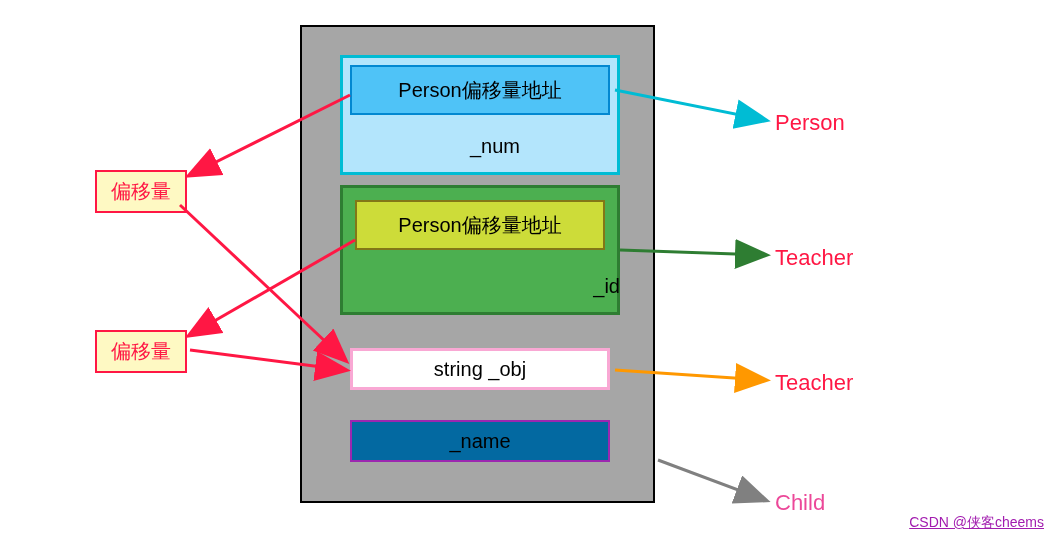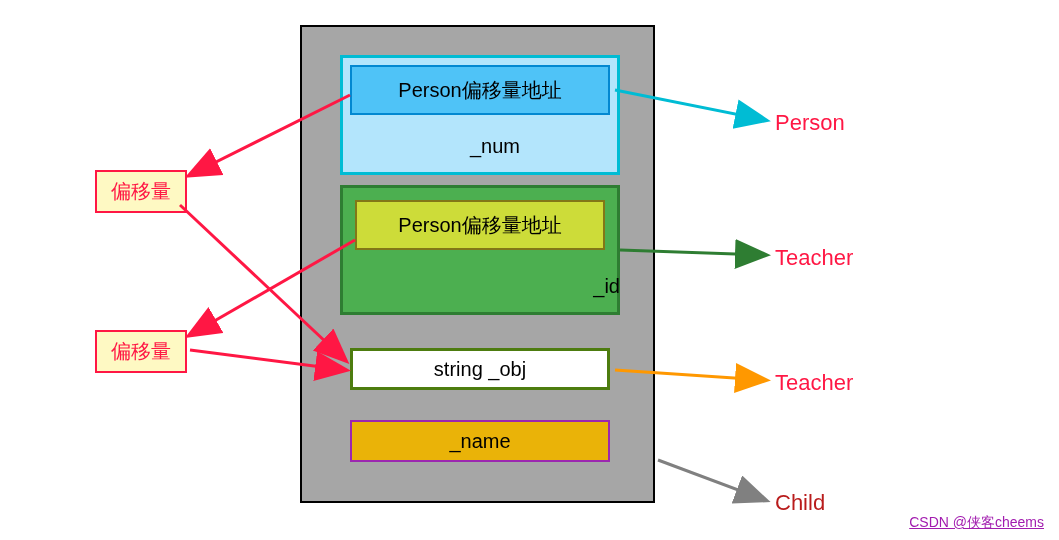--- a/index.html
+++ b/index.html
@@ -80,53 +80,53 @@
       text-align: right;
       font-size: 20px;
     }
     .string-obj {
       position: absolute;
       left: 350px;
       top: 348px;
       width: 260px;
       height: 42px;
       background: #ffffff;
-      border: 3px solid #4d7c0f;
+      border: 3px solid #f9a8d4;
       display: flex;
       align-items: center;
       justify-content: center;
       font-size: 20px;
     }
     .name-block {
       position: absolute;
       left: 350px;
       top: 420px;
       width: 260px;
       height: 42px;
-      background: #eab308;
+      background: #0369a1;
       border: 2px solid #9c27b0;
       display: flex;
       align-items: center;
       justify-content: center;
       font-size: 20px;
     }
     .offset-box {
       position: absolute;
       border: 2px solid #ff1744;
       color: #ff1744;
       padding: 6px 14px;
       font-size: 20px;
       background: #fef9c3;
     }
     .offset1 { left: 95px; top: 170px; }
     .offset2 { left: 95px; top: 330px; }
     .label-student { position: absolute; left: 775px; top: 110px; color: #ff1744; font-size: 22px; }
     .label-teacher { position: absolute; left: 775px; top: 245px; color: #ff1744; font-size: 22px; }
     .label-person  { position: absolute; left: 775px; top: 370px; color: #ff1744; font-size: 22px; }
-    .label-child   { position: absolute; left: 775px; top: 490px; color: #b91c1c; font-size: 22px; }
+    .label-child   { position: absolute; left: 775px; top: 490px; color: #ec4899; font-size: 22px; }
     .watermark {
       position: absolute;
       right: 15px;
       bottom: 8px;
       color: #a21caf;
       font-size: 14px;
       text-decoration: underline;
     }
     svg.arrows {
       position: absolute;

